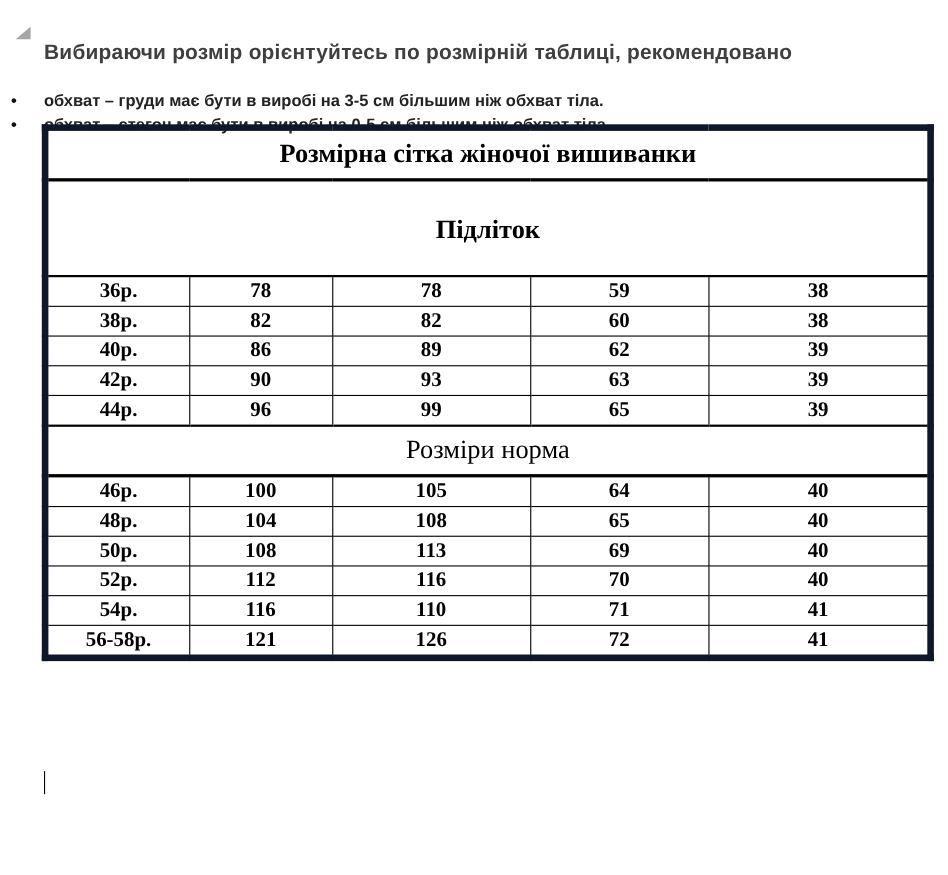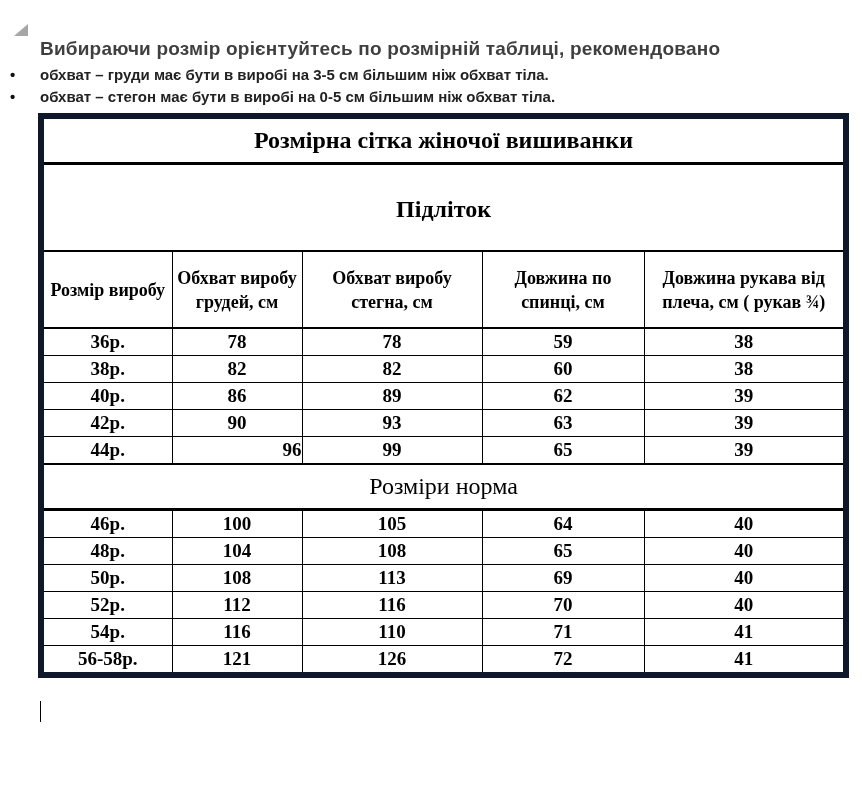--- a/index.html
+++ b/index.html
@@ -27,21 +27,21 @@
   .intro-heading {
     margin-left: 40px;
     font-size: 19px;
     font-weight: bold;
     color: #3f3f3f;
     line-height: 26px;
     letter-spacing: 0.2px;
   }
   .intro-bullets {
     list-style: none;
-    margin-top: 2px;
+    margin-top: 19px;
     padding-left: 40px;
   }
   .intro-bullets li {
     position: relative;
     font-size: 15px;
     font-weight: bold;
     color: #222222;
     line-height: 22px;
   }
   .intro-bullets li::before {
@@ -137,27 +137,20 @@
       <col style="width: 202px;">
     </colgroup>
   <tbody id="size-table-tbody">
       <tr>
         <td class="title-cell" colspan="5">Розмірна сітка жіночої вишиванки</td>
       </tr>
       <tr>
         <td class="pidlitok-cell" colspan="5">Підліток</td>
       </tr>
       <tr>
-        <th class="col-header">Розмір виробу</th>
-        <th class="col-header">Обхват виробу грудей, см</th>
-        <th class="col-header">Обхват виробу стегна, см</th>
-        <th class="col-header">Довжина по спинці, см</th>
-        <th class="col-header">Довжина рукава від плеча, см ( рукав ¾)</th>
-      </tr>
-      <tr>
         <td class="data-cell">36р.</td>
         <td class="data-cell">78</td>
         <td class="data-cell">78</td>
         <td class="data-cell">59</td>
         <td class="data-cell">38</td>
       </tr>
       <tr>
         <td class="data-cell">38р.</td>
         <td class="data-cell">82</td>
         <td class="data-cell">82</td>
@@ -173,21 +166,21 @@
       </tr>
       <tr>
         <td class="data-cell">42р.</td>
         <td class="data-cell">90</td>
         <td class="data-cell">93</td>
         <td class="data-cell">63</td>
         <td class="data-cell">39</td>
       </tr>
       <tr>
         <td class="data-cell" style="border-bottom-width: 2px;">44р.</td>
-        <td class="data-cell" style="border-bottom-width: 2px; text-align: right;">96</td>
+        <td class="data-cell" style="border-bottom-width: 2px;">96</td>
         <td class="data-cell" style="border-bottom-width: 2px;">99</td>
         <td class="data-cell" style="border-bottom-width: 2px;">65</td>
         <td class="data-cell" style="border-bottom-width: 2px;">39</td>
       </tr>
       <tr>
         <td class="norma-cell" colspan="5">Розміри норма</td>
       </tr>
       <tr>
         <td class="data-cell">46р.</td>
         <td class="data-cell">100</td>

